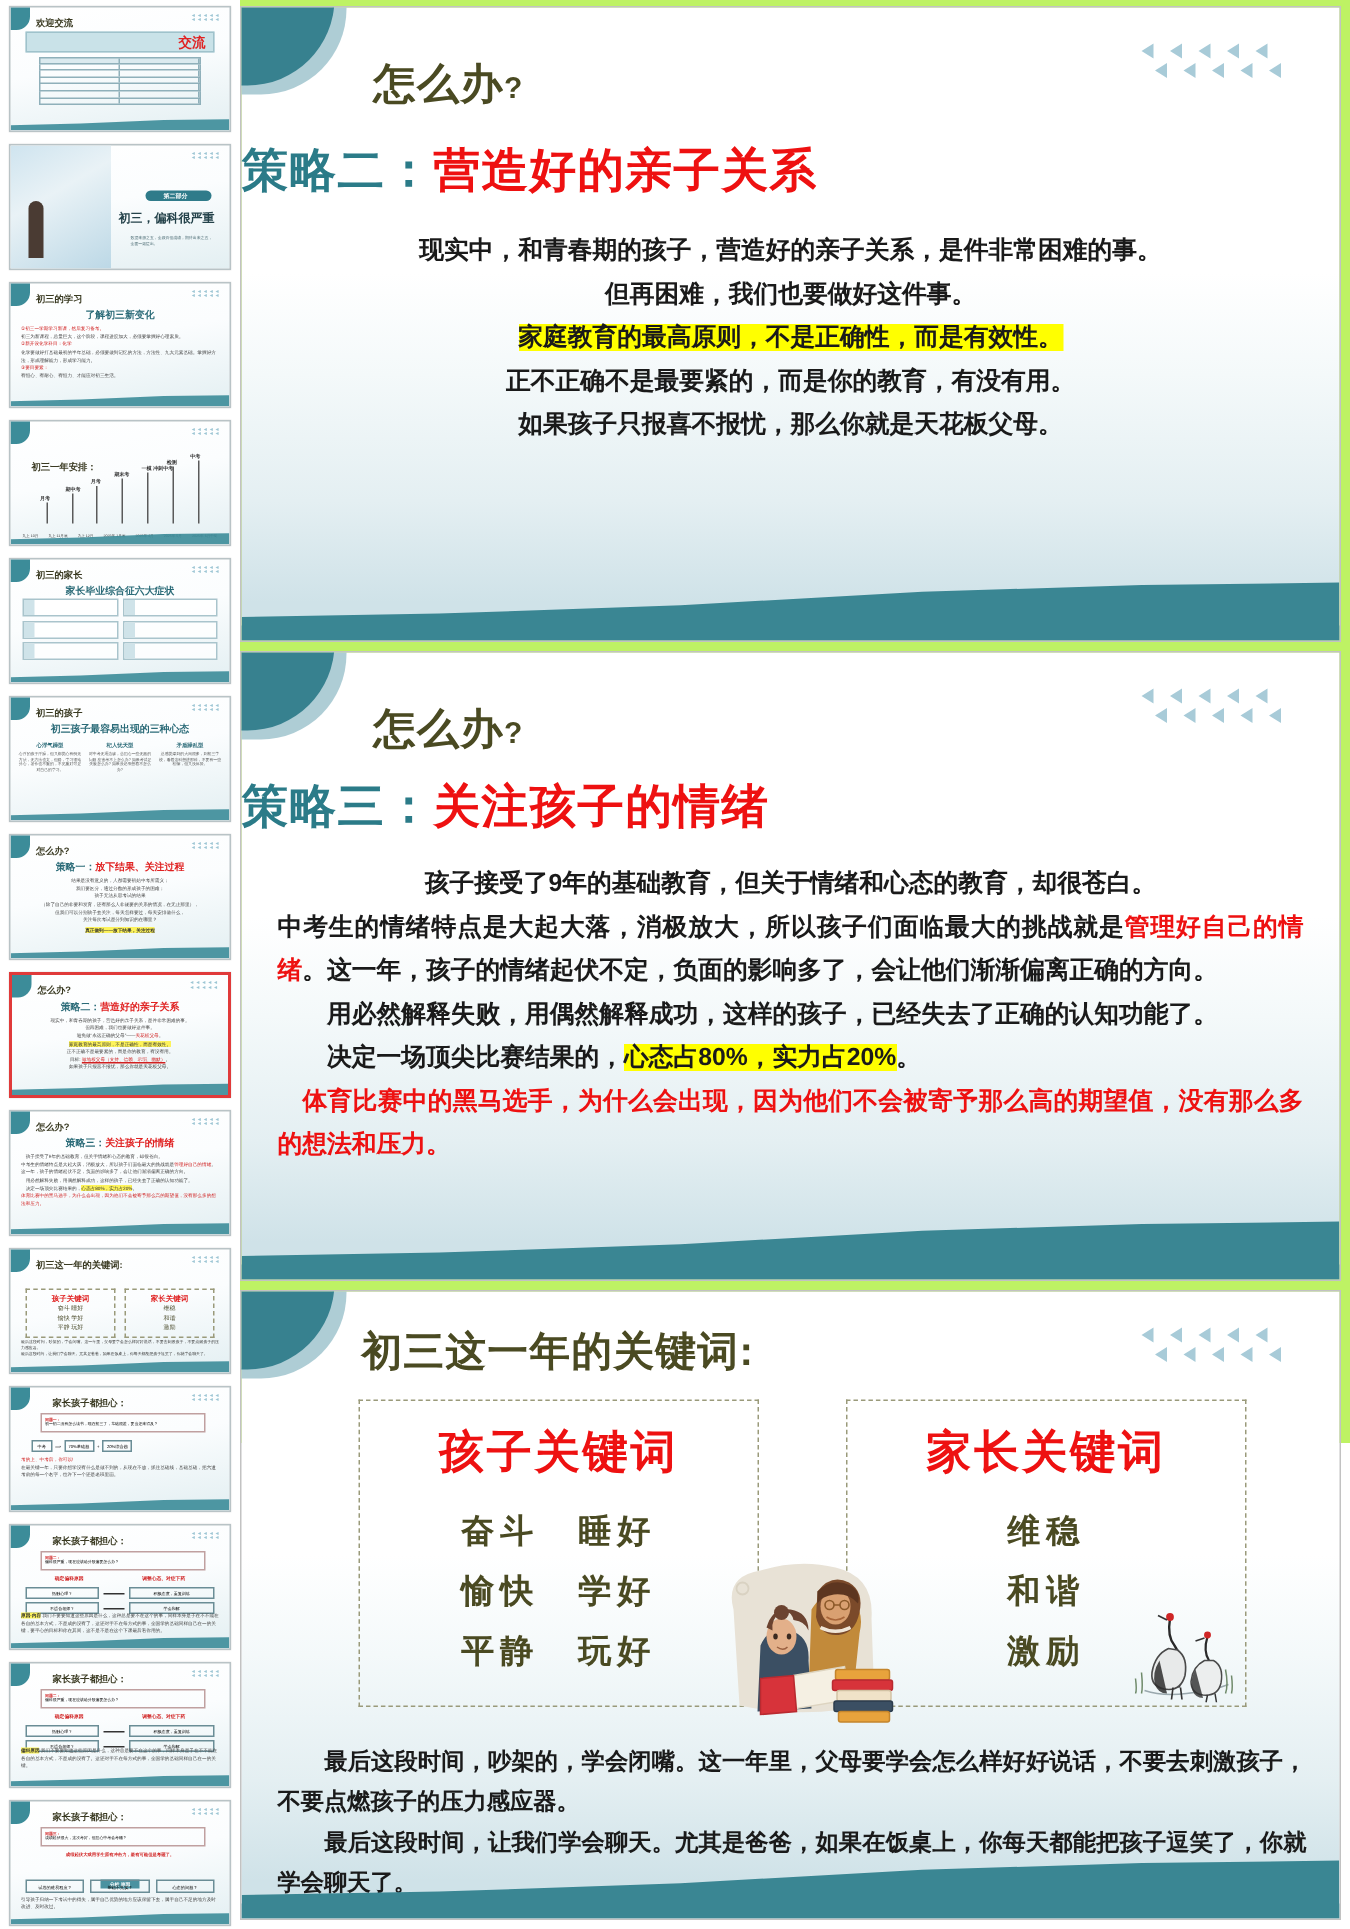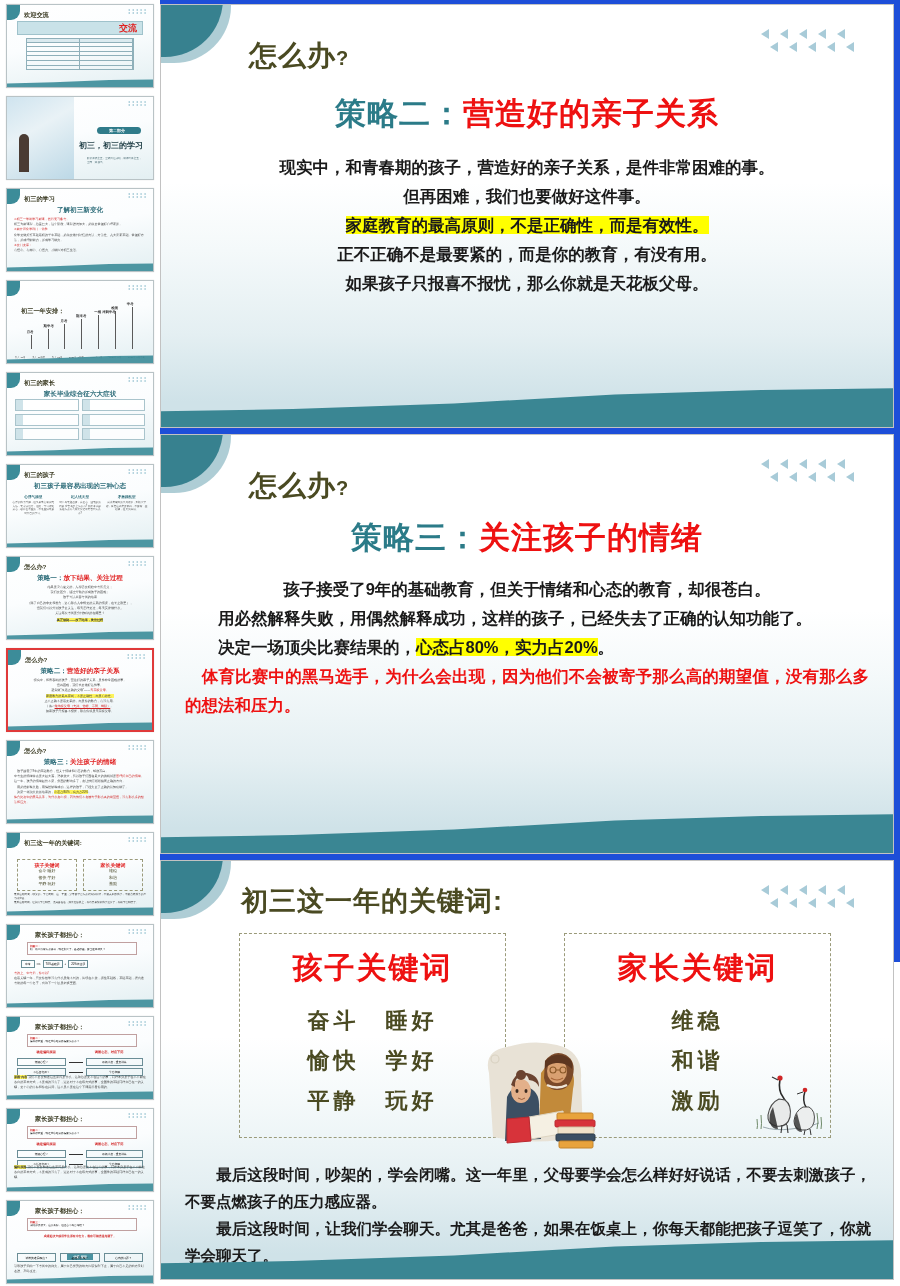--- a/index.html
+++ b/index.html
@@ -2,21 +2,21 @@
 <html><head>
 <meta charset="utf-8">
 <style>
   * { box-sizing: border-box; margin: 0; padding: 0; }
   html, body {
     width: 900px; height: 1286px;
     background: #ffffff;
     font-family: "Liberation Sans", "DejaVu Sans", sans-serif;
     overflow: hidden;
   }
-  .app { display: flex; width: 900px; height: 962px; background: #1d4ed8; }
+  .app { display: flex; width: 900px; height: 962px; background: #bef264; }
 
   
   .sidebar {
     width: 160px; height: 1286px;
     background: #ffffff;
     padding: 4px 6px 0 6px;
     display: flex; flex-direction: column;
     gap: 8px;
     overflow: hidden;
   }
@@ -157,21 +157,21 @@
   }
 
   .q-title {
     position: absolute; left: 88px; top: 32px;
     font-size: 28px; font-weight: bold; color: #4a4a22;
     letter-spacing: 1px;
   }
   .q-title .qm { font-size: 20px; }
   .strategy {
     position: absolute; left: 0; right: 0; top: 88px;
-    text-align: center; white-space: nowrap;
+    white-space: nowrap;
   }
   .strategy .lbl { font-size: 31px; font-weight: bold; color: #2b7b88; letter-spacing: 1px; }
   .strategy .val { font-size: 31px; font-weight: bold; color: #ee1111; letter-spacing: 1px; }
 
   .body-text {
     position: absolute; left: 24px; right: 24px;
     font-size: 16.5px; color: #1a1a1a; line-height: 29px;
     font-weight: bold;
   }
   .slide.s1 .body-text { top: 148px; text-align: center; }
@@ -262,21 +262,21 @@
       <div class="twave"></div>
     </div>
 
     <div class="thumb">
       <div class="tphoto">
         <div class="tsilh"></div>
       </div>
       <div class="tdots">◄◄◄◄◄<br>◄◄◄◄◄</div>
       <div class="tpill"></div>
       <div style="position:absolute;right:14px;top:31px;font-size:4px;color:#fff;font-weight:bold;width:44px;text-align:center;">第二部分</div>
-      <div style="position:absolute;right:10px;top:43px;font-size:8px;font-weight:bold;color:#24424a;">初三，初三的学习</div>
+      <div style="position:absolute;right:10px;top:43px;font-size:8px;font-weight:bold;color:#24424a;">初三，偏科很严重</div>
       <div style="position:absolute;right:10px;top:60px;width:56px;font-size:2.6px;color:#4a6a72;line-height:4px;">数据来源之五，全级百佳成绩，期待出来之五，全面一致提出。</div>
     </div>
 
     <div class="thumb">
       <div class="tcorner"></div>
       <div class="tdots">◄◄◄◄◄<br>◄◄◄◄◄</div>
       <div class="ttitle">初三的学习</div>
       <div class="tsub">了解初三新变化</div>
       <div class="tbody" style="text-align:left;">
         <span class="r">①初三一学期学习新课，然后复习备考。</span><br>
@@ -617,20 +617,21 @@
       <div class="q-title">
         <span>怎么办</span><span class="qm">?</span>
       </div>
 
       <div class="strategy" style="top:82px;">
         <span class="lbl">策略三：</span><span class="val">关注孩子的情绪</span>
       </div>
 
       <div class="body-text">
         <span class="ln ctr"><span>孩子接受了9年的基础教育，但关于情绪和心态的教育，却很苍白。</span></span>
+        <span class="ln"><span>中考生的情绪特点是大起大落，消极放大，所以孩子们面临最大的挑战就是</span><span class="red">管理好自己的情绪</span><span>。这一年，孩子的情绪起伏不定，负面的影响多了，会让他们渐渐偏离正确的方向。</span></span>
         <span class="ln"><span>　　用必然解释失败，用偶然解释成功，这样的孩子，已经失去了正确的认知功能了。</span></span>
         <span class="ln"><span>　　决定一场顶尖比赛结果的，</span><span class="hl">心态占80%，实力占20%</span><span>。</span></span>
         <span class="ln"><span class="red">　体育比赛中的黑马选手，为什么会出现，因为他们不会被寄予那么高的期望值，没有那么多的想法和压力。</span></span>
       </div>
 
       <div class="wave"></div>
       <div class="wave2"></div>
     </div>
 
     <div class="slide s3">

